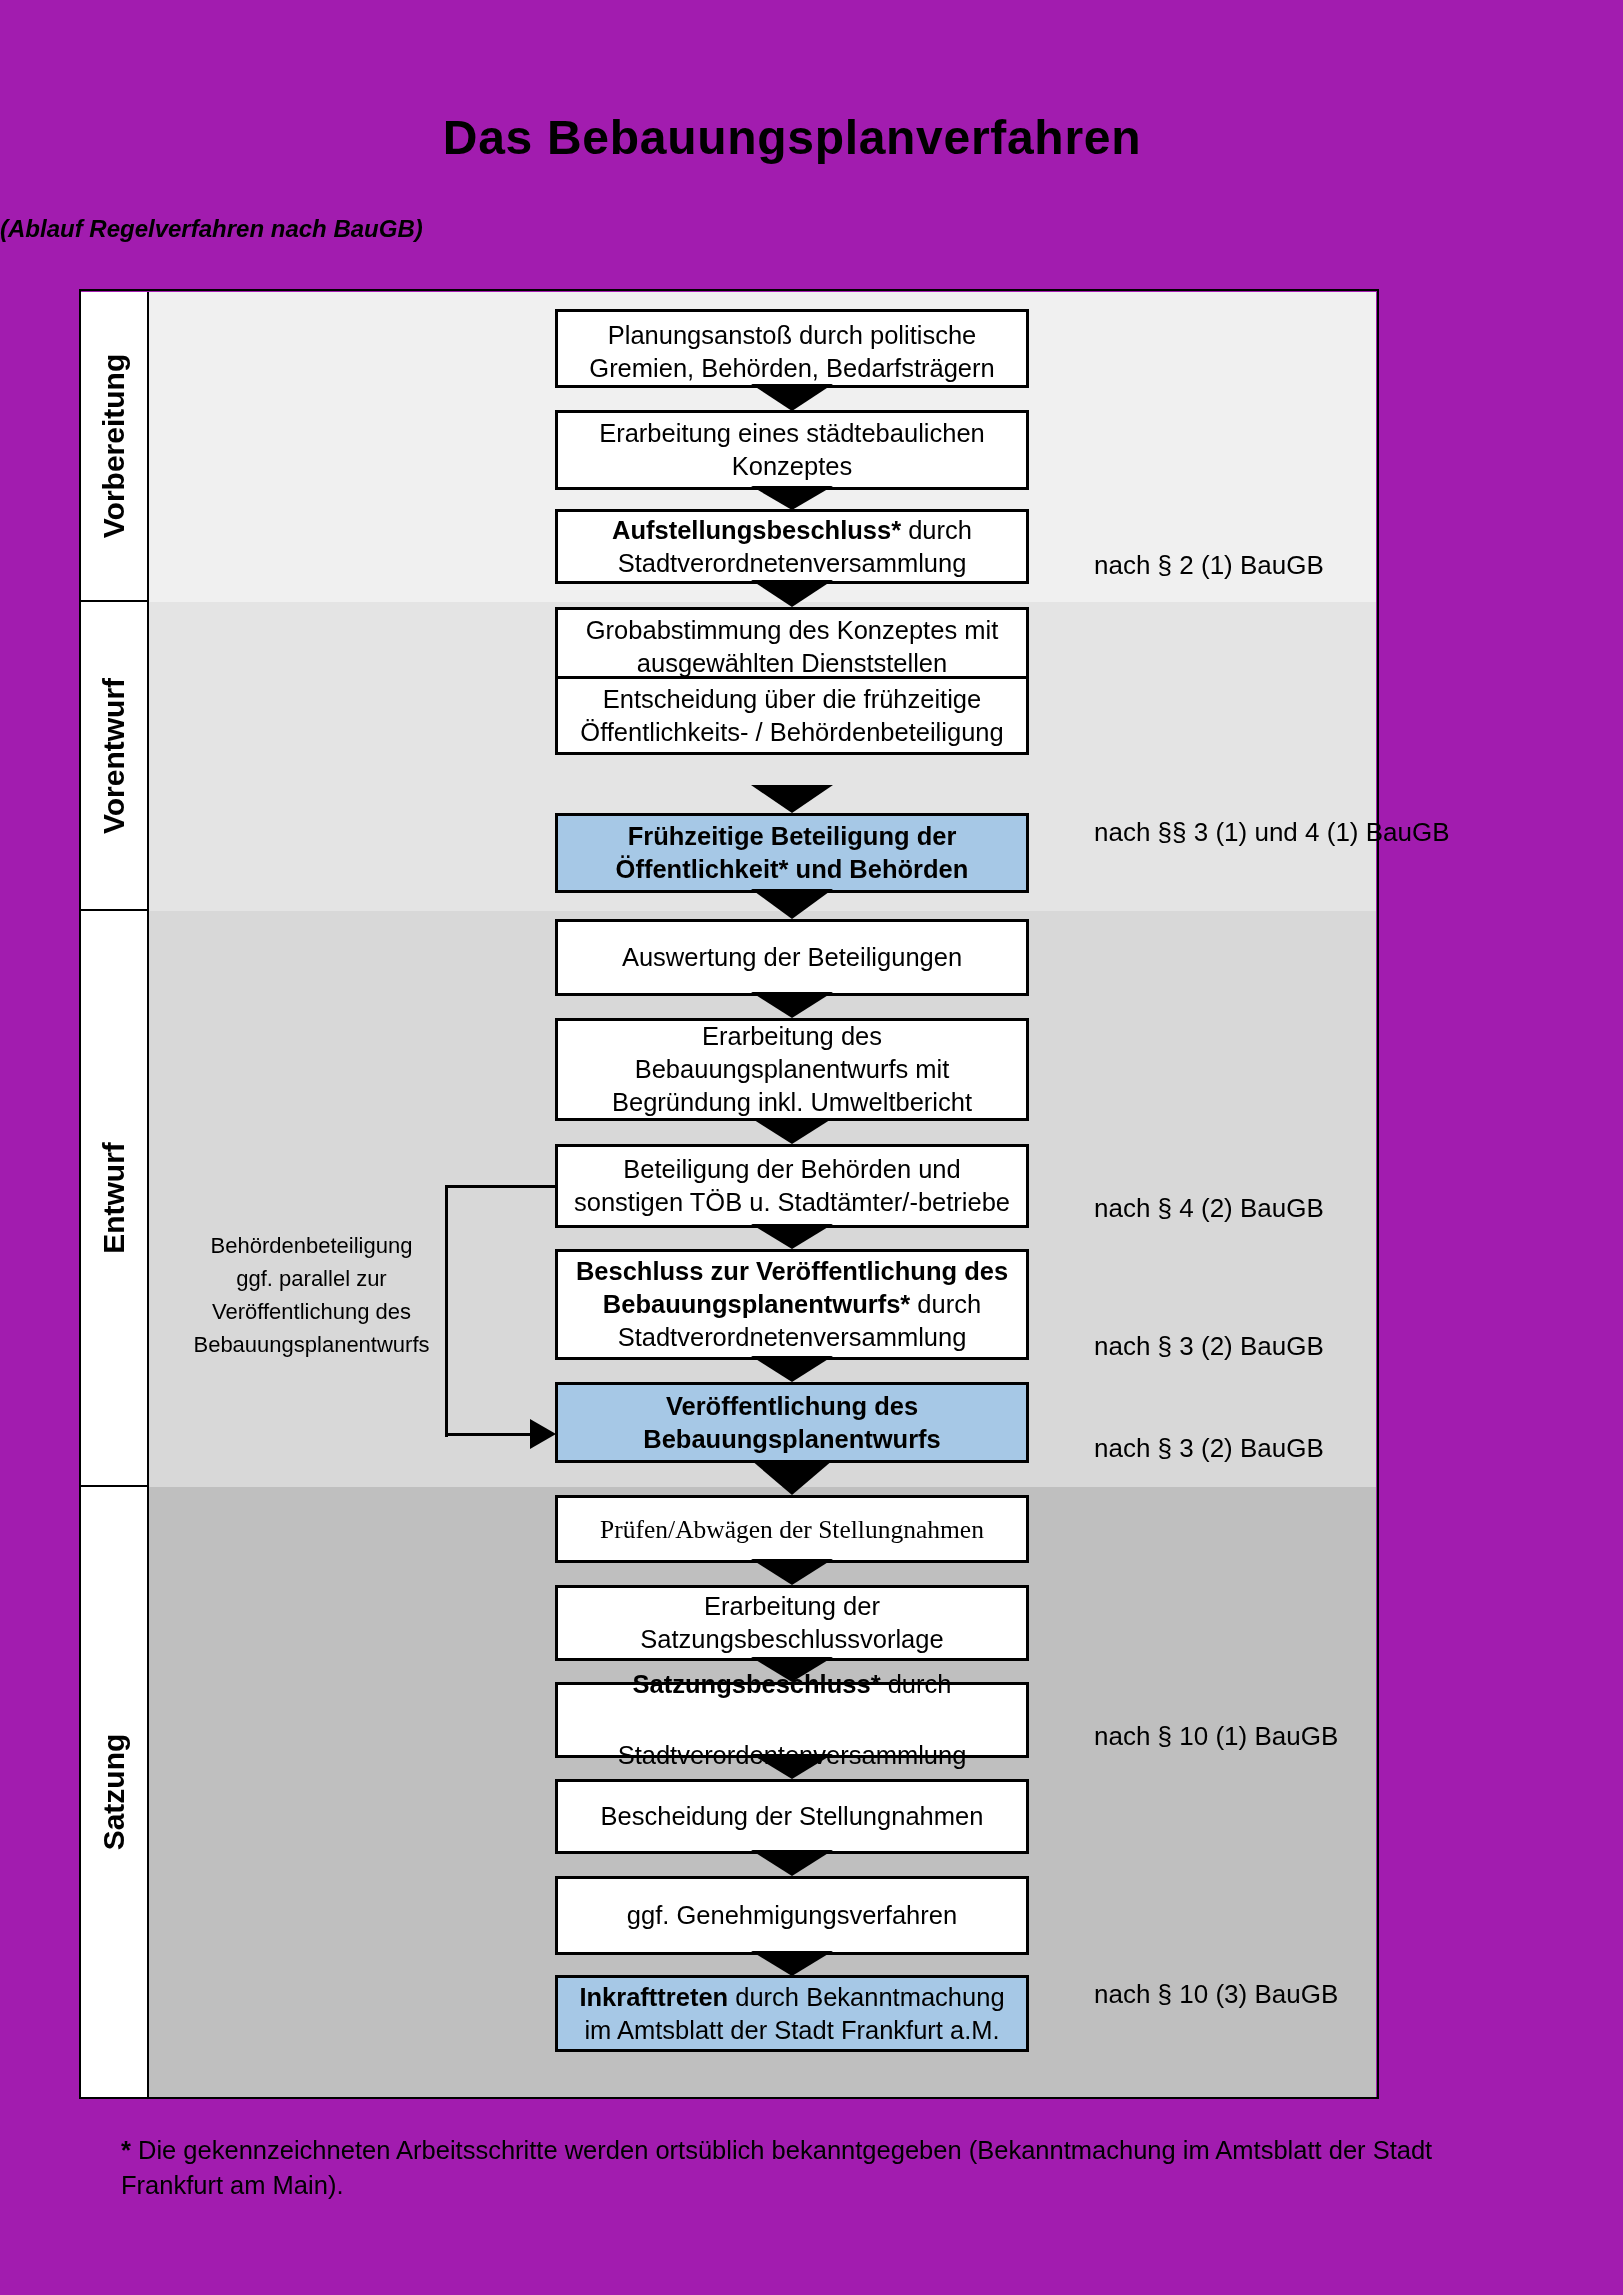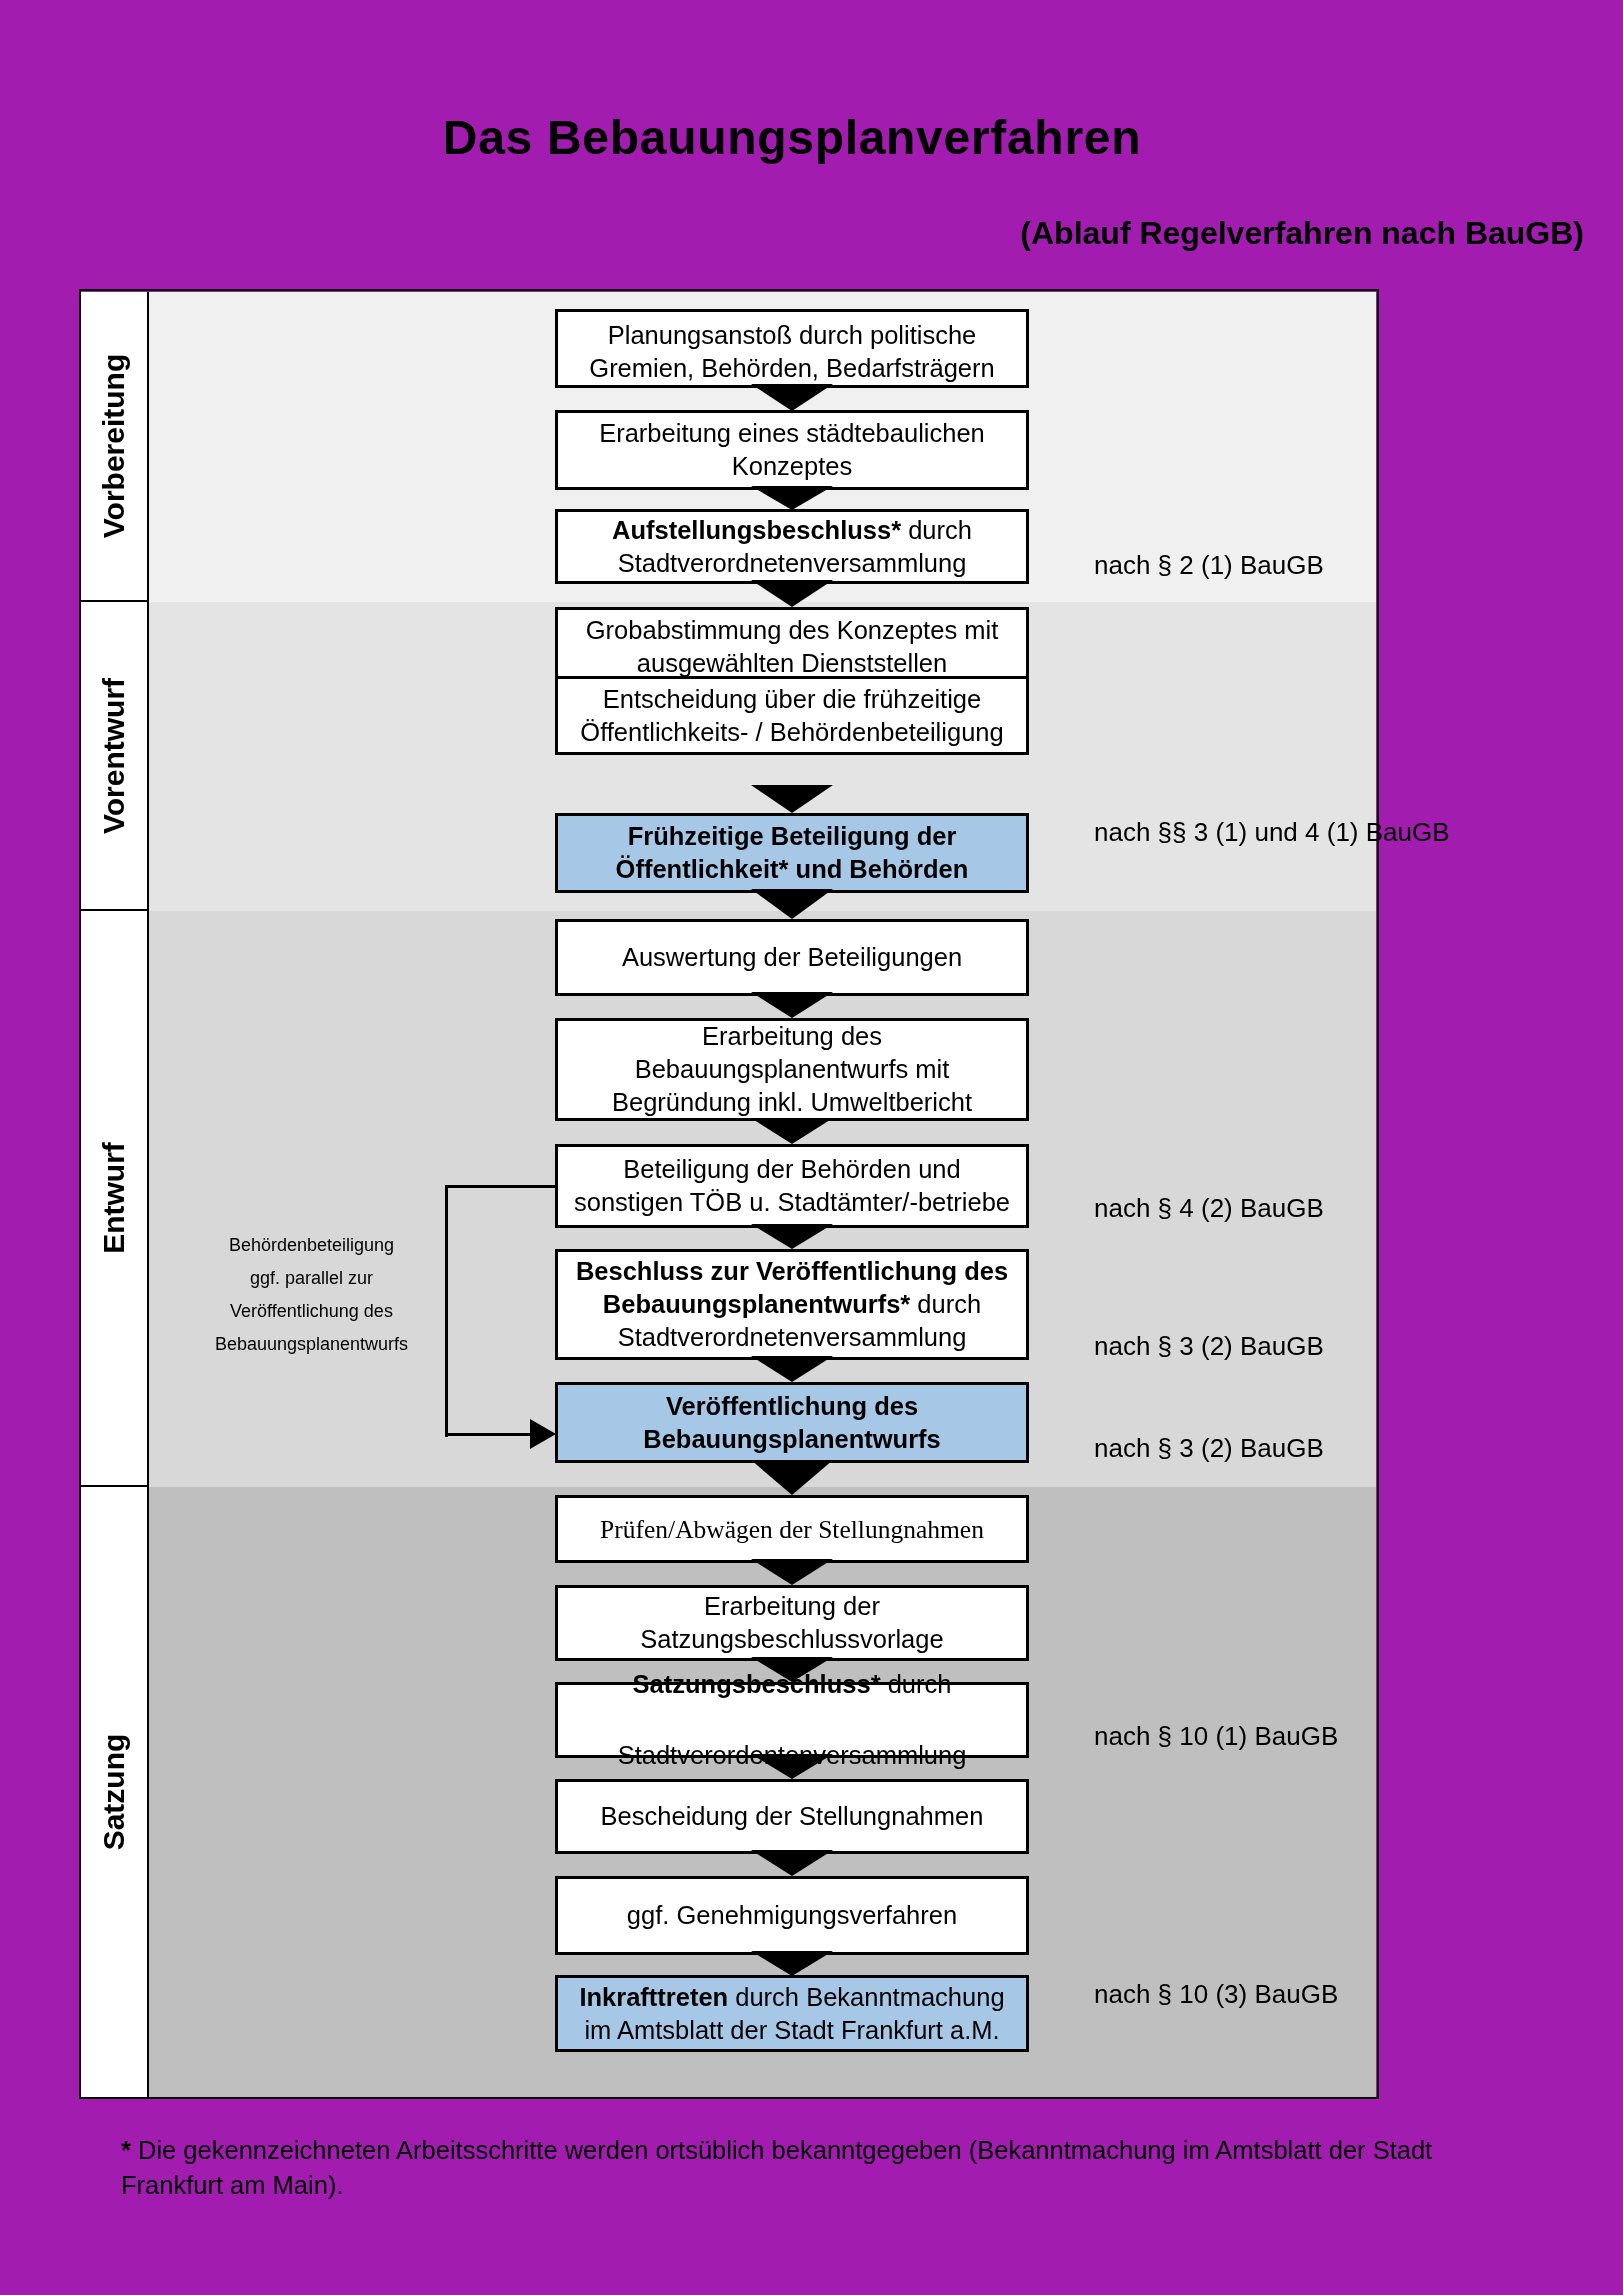--- a/index.html
+++ b/index.html
@@ -13,22 +13,22 @@
     overflow:hidden;
   }
   .abs{position:absolute;}
   .page-title{
     left:0;top:110px;width:1584px;
     text-align:center;
     font-size:48px;font-weight:bold;letter-spacing:0.7px;
   }
   .page-subtitle{
     left:0;top:215px;width:1584px;
-    text-align:right;
-    font-size:32px;font-weight:bold;
+    text-align:left;
+    font-size:24px;font-weight:bold;font-style:italic;
   }
   .outer-frame{
     left:79px;top:289px;width:1300px;height:1810px;
     border:2.6px solid #000;
     background:transparent;
   }
   .band{left:149px;width:1227px;}
   .phase-cell{
     left:81px;width:68px;
     background:#ffffff;
@@ -56,21 +56,21 @@
     border-left:41px solid transparent;
     border-right:41px solid transparent;
   }
   .law-ref{
     left:1094px;width:367px;
     font-size:26px;line-height:30px;
     white-space:nowrap;
   }
   .side-note{
     left:170px;top:1229px;width:283px;
-    font-size:18px;line-height:33px;
+    font-size:22px;line-height:33px;
     text-align:center;
     white-space:pre-line;
   }
   .conn{background:#000;}
   .conn-arrowhead{
     width:0;height:0;
     border-top:15.7px solid transparent;
     border-bottom:15.7px solid transparent;
     border-left:26px solid #000;
   }

